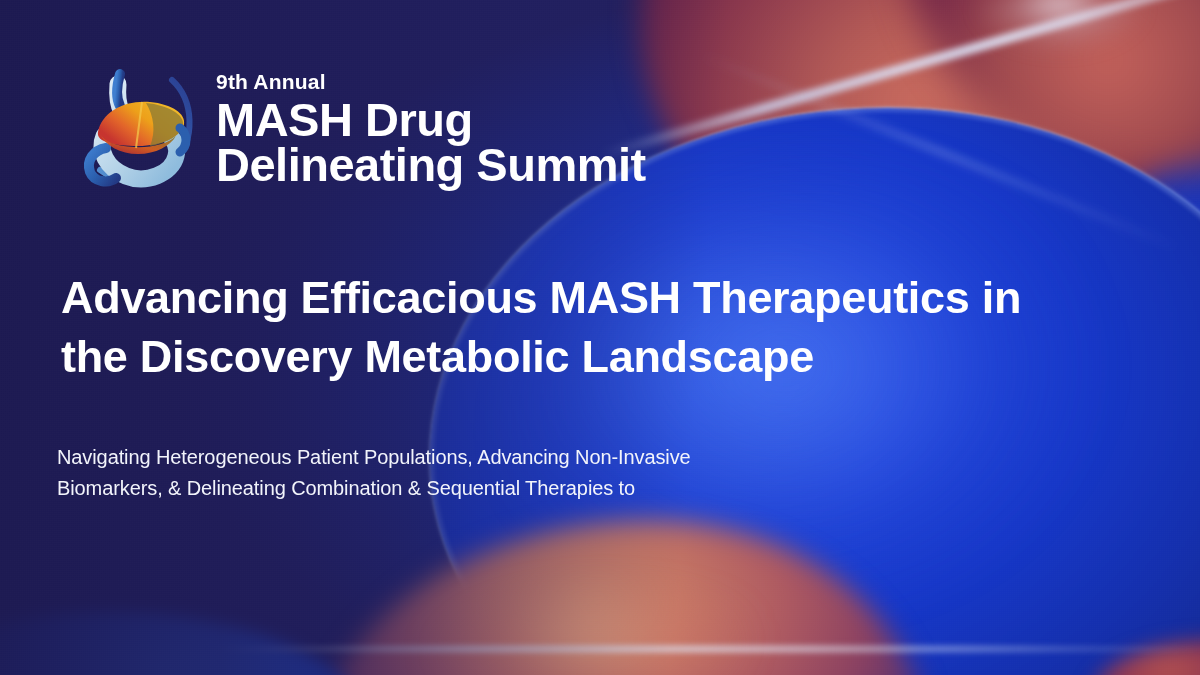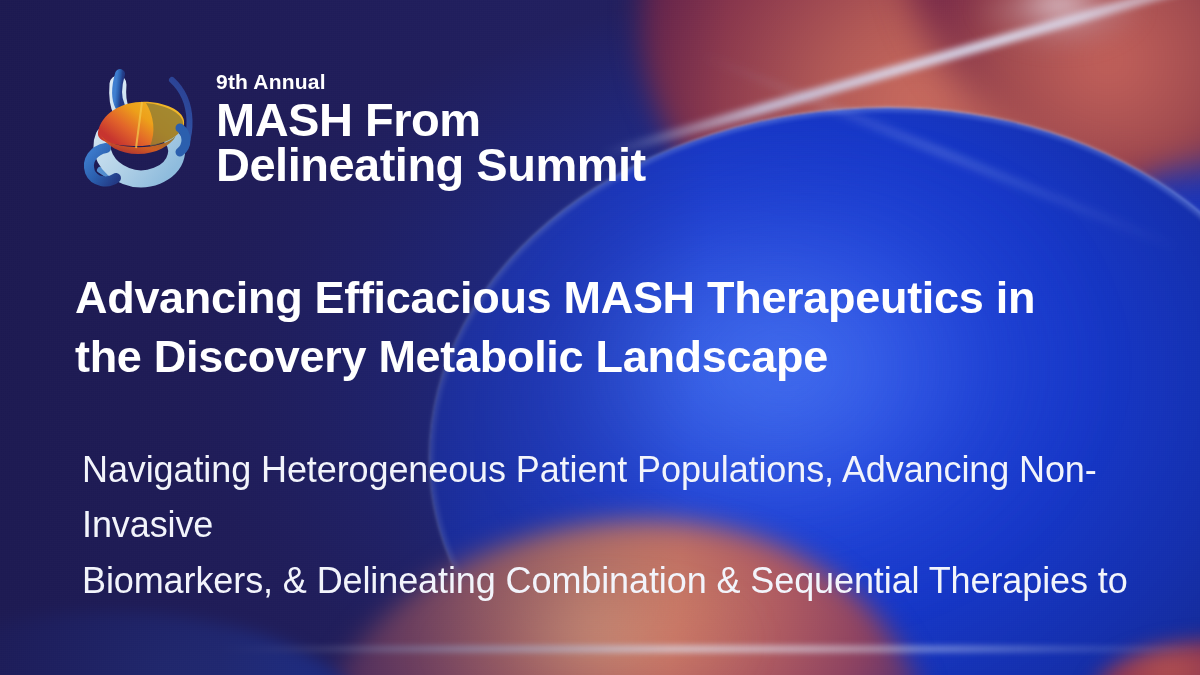--- a/index.html
+++ b/index.html
@@ -185,34 +185,34 @@
     color:#ffffff;
     font-size:47px;
     font-weight:bold;
     line-height:.96;
     letter-spacing:-.5px;
     white-space:nowrap;
   }
 
   
   .headline{
-    position:absolute; left:75px; top:268px;
+    position:absolute; left:61px; top:268px;
     width:1090px;
     color:#ffffff;
     font-size:45px;
     font-weight:bold;
     line-height:1.32;
     letter-spacing:-.3px;
   }
   
   .subtitle{
-    position:absolute; left:82px; top:442px;
+    position:absolute; left:57px; top:442px;
     width:1075px;
     color:#f2f4fb;
-    font-size:36px;
+    font-size:20px;
     font-weight:normal;
     line-height:1.54;
     letter-spacing:-.1px;
   }
 </style>
 </head>
 <body>
 
 <div class="banner">
 
@@ -286,21 +286,21 @@
         <path d="M70 41 C92 43 109 53 107 63 C105 73 92 81 74 84
                  C80 70 78 54 70 41 Z" fill="#8b7a33" opacity="0.75"></path>
 
         <path d="M66 40 C64 56 62 70 60 86" fill="none" stroke="#f3c64a" stroke-width="2" opacity="0.75"></path>
 
         <path d="M104 66 C112 72 112 84 104 90" fill="none" stroke="#2b5fae" stroke-width="9" stroke-linecap="round"></path>
       </svg>
 
       <div class="logo-words">
         <div class="logo-kicker">9th Annual</div>
-        <div class="logo-line">MASH From</div>
+        <div class="logo-line">MASH Drug</div>
         <div class="logo-line">Delineating Summit</div>
       </div>
     </div>
 
     <h1 class="headline">
       <span>Advancing Efficacious MASH Therapeutics in</span><br>
       <span>the Discovery Metabolic Landscape</span>
     </h1>
 
     <p class="subtitle">

